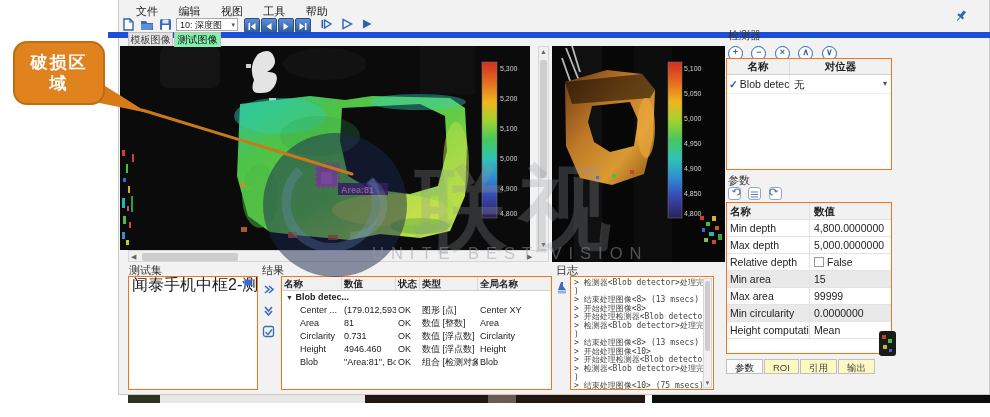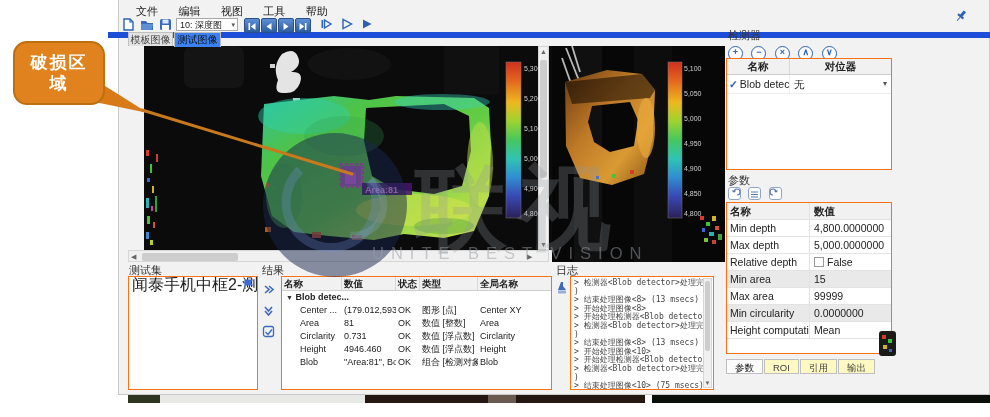--- a/index.html
+++ b/index.html
@@ -3,21 +3,21 @@
 <meta charset="utf-8">
 <style>
   html,body{margin:0;padding:0}
   body{width:990px;height:417px;position:relative;background:#fff;overflow:hidden;
        font-family:"Liberation Sans",sans-serif;color:#222}
   .abs{position:absolute}
   .app{left:118px;top:0;width:872px;height:395px;background:#f2f2f2;border:1px solid #c9c9c9;border-top:none;box-sizing:border-box}
   .menu-item{display:inline-block;padding:1px 8px;font-size:11px;color:#222;line-height:14px}
   .tab{position:absolute;top:0;height:14px;line-height:14px;font-size:10px;text-align:center;
        border:1px solid #bfbfbf;border-bottom:none;box-sizing:border-box;color:#444;background:#e3e3e3}
-  .tab.active{background:#3b82f6;color:#111;height:15px;z-index:2}
+  .tab.active{background:#86efac;color:#111;height:15px;z-index:2}
   .sqbtn{position:absolute;width:14px;height:13px;border:1px solid #2a4f86;border-radius:2px;
          background:linear-gradient(#5d8fd2,#2e5d9f)}
   .runbtn{position:absolute;width:14px;height:14px}
   .panel-title{position:absolute;font-size:11px;color:#333}
   .whitebox{position:absolute;background:#fff;border:1px solid #f97316;box-sizing:border-box}
   .hdr{background:#f1f1f1;border-bottom:1px solid #cfcfcf;font-weight:bold}
   .cell{display:inline-block;vertical-align:top;overflow:hidden;white-space:nowrap;box-sizing:border-box;padding:0 2px}
   .rrow{height:13px;line-height:13px;font-size:9px;white-space:nowrap}
   .prow{height:16px;line-height:16px;font-size:10.5px;border-bottom:1px solid #e3e3e3;display:flex}
   .prow .n{width:79px;padding-left:3px;overflow:hidden;white-space:nowrap;border-right:1px solid #e3e3e3}
@@ -112,21 +112,21 @@
       <rect x="3.5" y="6.5" width="7" height="2" fill="#2d62b8"></rect>
       <rect x="6.6" y="8.5" width="0.9" height="4.5" fill="#2d62b8"></rect>
     </g>
 </svg>
 
 <div class="abs" style="left:118px;top:32px;width:872px;height:14px">
   <div class="tab" style="left:10px;width:45px">模板图像</div>
   <div class="tab active" style="left:56px;width:47px">测试图像</div>
 </div>
 
-<div class="abs" style="left:144px;top:46px;width:347px;height:204px">
+<div class="abs" style="left:120px;top:46px;width:347px;height:204px">
 <svg width="410" height="204" viewBox="0 0 410 204">
   <defs>
     <linearGradient id="jet" x1="0" y1="0" x2="0" y2="1">
       <stop offset="0" stop-color="#cf2f1f"></stop>
           <stop offset="0.12" stop-color="#e4661f"></stop>
       <stop offset="0.26" stop-color="#eeb81f"></stop>
           <stop offset="0.38" stop-color="#9ed32f"></stop>
       <stop offset="0.5" stop-color="#45c75f"></stop>
           <stop offset="0.62" stop-color="#2fc4b4"></stop>
       <stop offset="0.74" stop-color="#2f8ed2"></stop>

